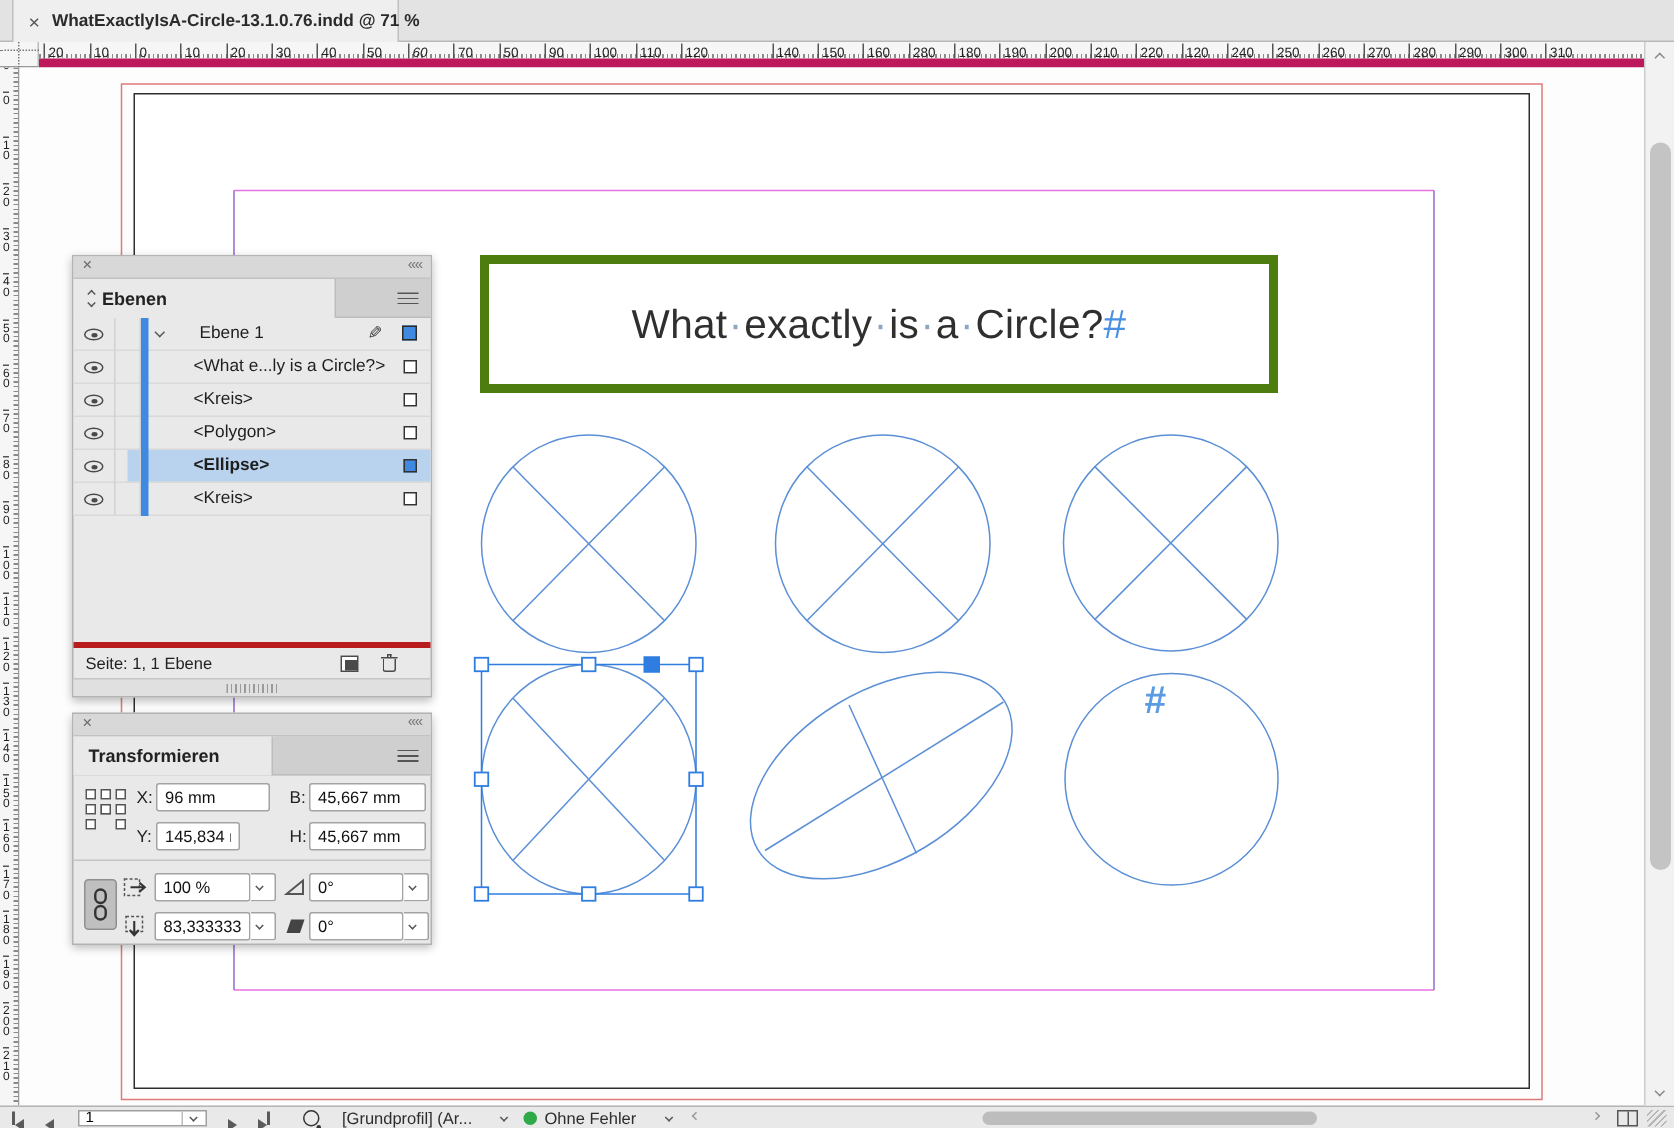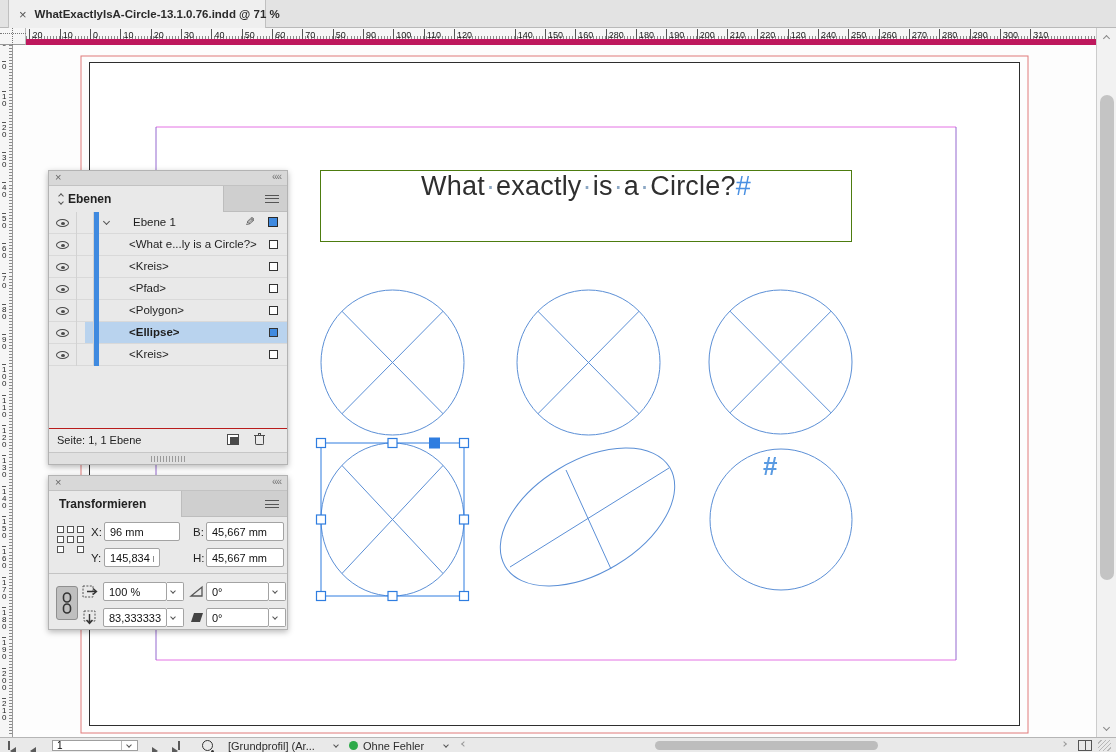--- a/index.html
+++ b/index.html
@@ -32,22 +32,22 @@
   #ruler-left .minor { position:absolute; top:0; right:0; width:3px; height:100%;
     background:repeating-linear-gradient(180deg,#8a8a8a 0 1px,transparent 1px 3.033px); }
   #ruler-left .rlabel { position:absolute; left:2px; font-size:8px; color:#222;
     line-height:7px; white-space:pre; border-top:1px solid #555; padding-top:1px; }
 
   
   #canvas { left:13px; top:45px; width:1083px; height:692px; background:#fdfdfd; overflow:hidden; }
   #page { position:absolute; left:76px; top:17px; width:931px; height:664px;
     background:#fff; border:1px solid #2e2e2e; }
   #shapes-svg { position:absolute; left:0; top:0; width:1083px; height:692px; }
-  #title-frame { position:absolute; left:307px; top:125px; width:532px; height:72px;
-    border:1px solid #4d7c0f; display:flex; justify-content:center; }
+  #title-frame { position:absolute; left:307px; top:125px; width:532px; height:92px;
+    border:6px solid #4d7c0f; display:flex; align-items:center; justify-content:center; }
   #title-text { font-size:27px; color:#2f2f2f; letter-spacing:.2px; }
   #title-text .dot { color:#8ba7c4; padding:0 1px; }
   #title-text .marker { color:#4a90e2; }
   #circle-marker { position:absolute; left:750px; top:406px; font-size:26px; font-weight:600;
     color:#5a9be2; }
 
   
   .panel { position:absolute; background:#e9e9e9; border:1px solid #b3b3b3;
     box-shadow:0 2px 6px rgba(0,0,0,.28); }
   .panel-header { position:relative; height:15px; background:#d8d8d8; border-bottom:1px solid #c2c2c2; }
@@ -80,21 +80,21 @@
   .eye::after { content:""; position:absolute; left:3.5px; top:1.5px; width:4px; height:3px;
     border-radius:50%; background:#4a4a4a; }
   .lname { position:absolute; top:4px; font-size:11.5px; color:#1e1e1e; white-space:nowrap; }
   .lrow .expander { position:absolute; left:55px; top:7px; }
   .pencil { position:absolute; right:32px; top:3px; font-size:12px; color:#3c3c3c; transform:scaleX(-1); }
   .proxy-sq { position:absolute; right:9px; top:6px; width:9px; height:9px; border:1px solid #333;
     background:#fff; }
   .proxy-sq.filled { background:#3f8ae0; }
   .proxy-sq.layercolor { width:10px; height:10px; border:1px solid #2a2a2a; background:#3f8ae0; top:5px; }
   #layers-footer { position:absolute; left:0; right:0; bottom:13px; height:23px;
-    border-top:1px solid #b91c1c; }
+    border-top:4px solid #b91c1c; }
   #layers-footer .ftext { position:absolute; left:8px; top:5px; font-size:11px; color:#222; }
   .newlayer-ic { position:absolute; right:48px; top:5px; width:12px; height:11px;
     border:1px solid #4a4a4a; background:#fff; }
   .newlayer-ic::after { content:""; position:absolute; right:0; bottom:0; width:8px; height:7px; background:#4a4a4a; }
   .trash-ic { position:absolute; right:22px; top:4px; width:11px; height:12px; }
   .trash-ic .can { position:absolute; left:1px; top:3px; width:9px; height:9px;
     border:1px solid #4a4a4a; border-top:none; border-radius:0 0 2px 2px; }
   .trash-ic .lid { position:absolute; left:0; top:2px; width:11px; border-top:1px solid #4a4a4a; }
   .trash-ic .hdl { position:absolute; left:4px; top:0; width:3px; height:2px; border:1px solid #4a4a4a; border-bottom:none; }
   .resize-strip { position:absolute; left:0; right:0; bottom:0; height:12px; background:#e0e0e0;
@@ -370,28 +370,20 @@
         <span class="cdiv2"></span>
         <span class="bluestrip"></span>
         <span class="lname" style="left:80px;">&lt;Kreis&gt;</span>
         <span class="proxy-sq"></span>
       </div>
       <div class="lrow">
         <span class="eye"></span>
         <span class="cdiv1"></span>
         <span class="cdiv2"></span>
         <span class="bluestrip"></span>
-        <span class="lname" style="left:80px;">&lt;Pfad&gt;</span>
-        <span class="proxy-sq"></span>
-      </div>
-      <div class="lrow">
-        <span class="eye"></span>
-        <span class="cdiv1"></span>
-        <span class="cdiv2"></span>
-        <span class="bluestrip"></span>
         <span class="lname" style="left:80px;">&lt;Polygon&gt;</span>
         <span class="proxy-sq"></span>
       </div>
       <div class="lrow">
         <span class="sel-bg"></span>
         <span class="eye"></span>
         <span class="cdiv1"></span>
         <span class="cdiv2"></span>
         <span class="bluestrip"></span>
         <span class="lname" style="left:80px;font-weight:bold;">&lt;Ellipse&gt;</span>

